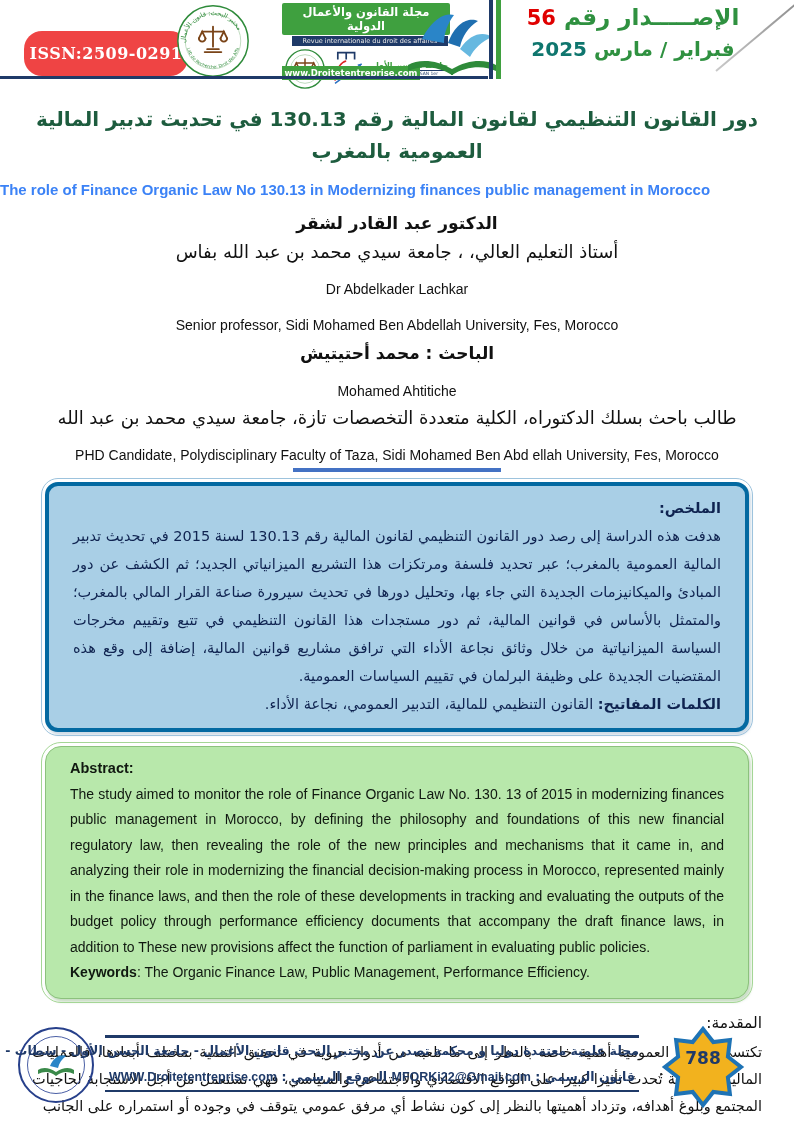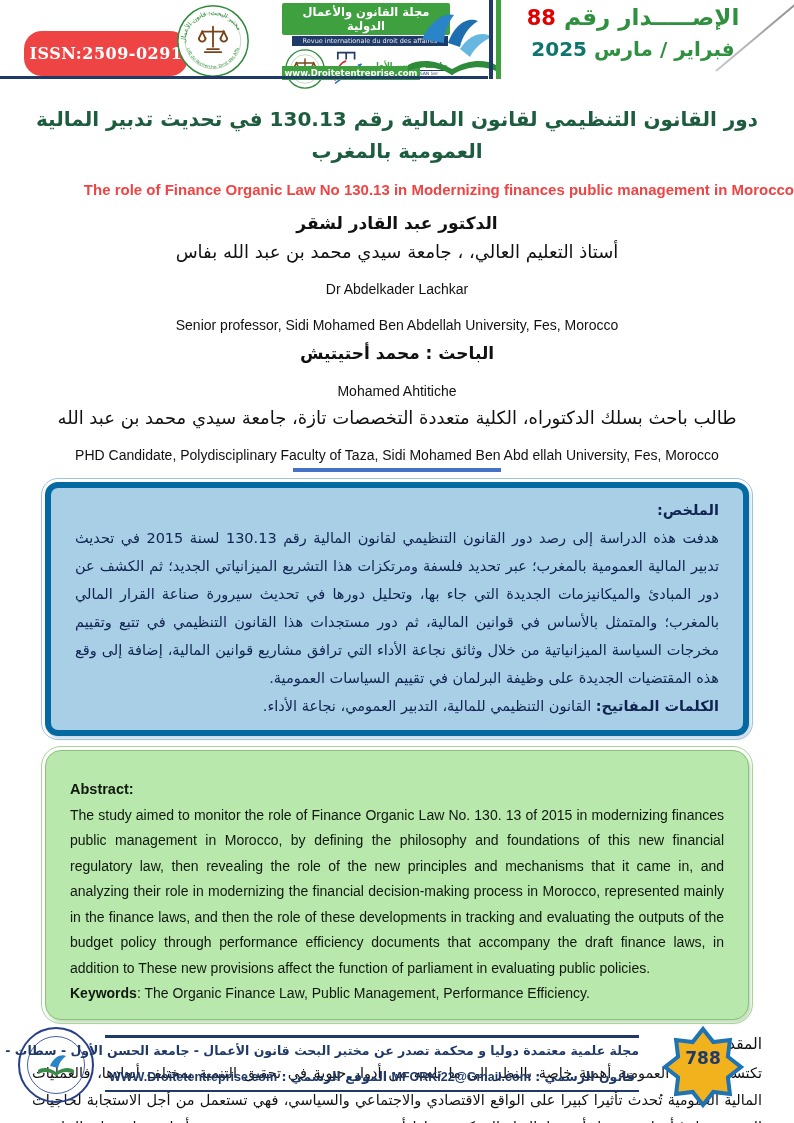--- a/index.html
+++ b/index.html
@@ -48,47 +48,47 @@
   .issue-line2 { margin-top:7px; font-weight:bold; font-size:20px; color:#2f9140; white-space:nowrap; }
   .issue-line2 .year { color:#0f766e; }
   .pencil {
     position:absolute; left:716px; top:70px; width:104px; height:2px;
     background:linear-gradient(90deg,#c9c9c9,#8f8f8f);
     transform:rotate(-40deg); transform-origin:left center;
   }
 
   
   .title-ar { margin-top:19px; text-align:center; direction:rtl; font-size:20px; font-weight:bold; color:#1d5c3e; line-height:32px; }
-  .title-en { margin-top:13px; text-align:right; font-size:15px; font-weight:bold; color:#ef4444; line-height:20px; font-family:"Liberation Sans", sans-serif; }
+  .title-en { margin-top:13px; text-align:left; font-size:15px; font-weight:bold; color:#3b82f6; line-height:20px; font-family:"Liberation Sans", sans-serif; }
   .name-ar { margin-top:11px; text-align:center; direction:rtl; font-size:17px; font-weight:bold; line-height:24px; }
   .affil-ar { margin-top:6px; text-align:center; direction:rtl; font-size:18px; line-height:22px; }
   .name-en, .affil-en { margin-top:16px; text-align:center; font-size:14px; line-height:20px; font-family:"Liberation Sans", sans-serif; }
   .gap6 { margin-top:6px; }
   .blue-underline { width:208px; height:4px; background:#4472c4; margin:3px auto 0; }
 
   
   .abstract-box {
     width:704px; margin:10px auto 0; padding:8px 24px 10px;
     border-radius:13px;
   }
   .box-blue {
-    background:#a9cfe6; border:6px solid #0369a1;
+    background:#a9cfe6; border:4px solid #0369a1;
     outline:1.5px solid #9dc3dd; outline-offset:3px;
     box-shadow:2px 3px 3px rgba(110,150,180,.35);
     direction:rtl; color:#0f2350;
     font-size:14.5px; line-height:28px; text-align:justify;
   }
   .box-blue .box-heading { font-weight:bold; }
   .box-green {
     margin-top:14px; background:#b8e8ab; border:1px solid #8cc17d;
     outline:1.5px solid #a4d695; outline-offset:3px;
     box-shadow:2px 3px 3px rgba(120,170,110,.4);
     color:#101810; font-family:"Liberation Sans", sans-serif;
     font-size:14px; line-height:25.5px; text-align:justify;
-    padding:26px 24px 12px; border-radius:16px;
+    padding:9px 24px 12px; border-radius:16px;
   }
   .box-green .box-heading { font-weight:bold; font-size:14.5px; }
   .kw-label { font-weight:bold; }
 
   
   .intro { margin:12px 32px 0; direction:rtl; }
   .intro-heading { font-weight:normal; font-size:15.5px; line-height:24px; }
   .intro-body { margin-top:4px; font-size:14.5px; line-height:27px; text-align:justify; }
 
   
@@ -177,21 +177,21 @@
       </svg>
     </div>
 
     <div class="header-rule"></div>
     <div class="vbar-navy"></div>
     <div class="vbar-green"></div>
 
     <div class="issue-block">
       <div class="issue-line1">
         <span>الإصـــــدار رقم</span>
-        <span class="num">88</span>
+        <span class="num">56</span>
       </div>
       <div class="issue-line2">
         <span>فبراير / مارس</span>
         <span class="year">2025</span>
       </div>
     </div>
     <div class="pencil"></div>
   </div>
 
   <h1 class="title-ar">دور القانون التنظيمي لقانون المالية رقم 130.13 في تحديث تدبير المالية العمومية بالمغرب</h1>

